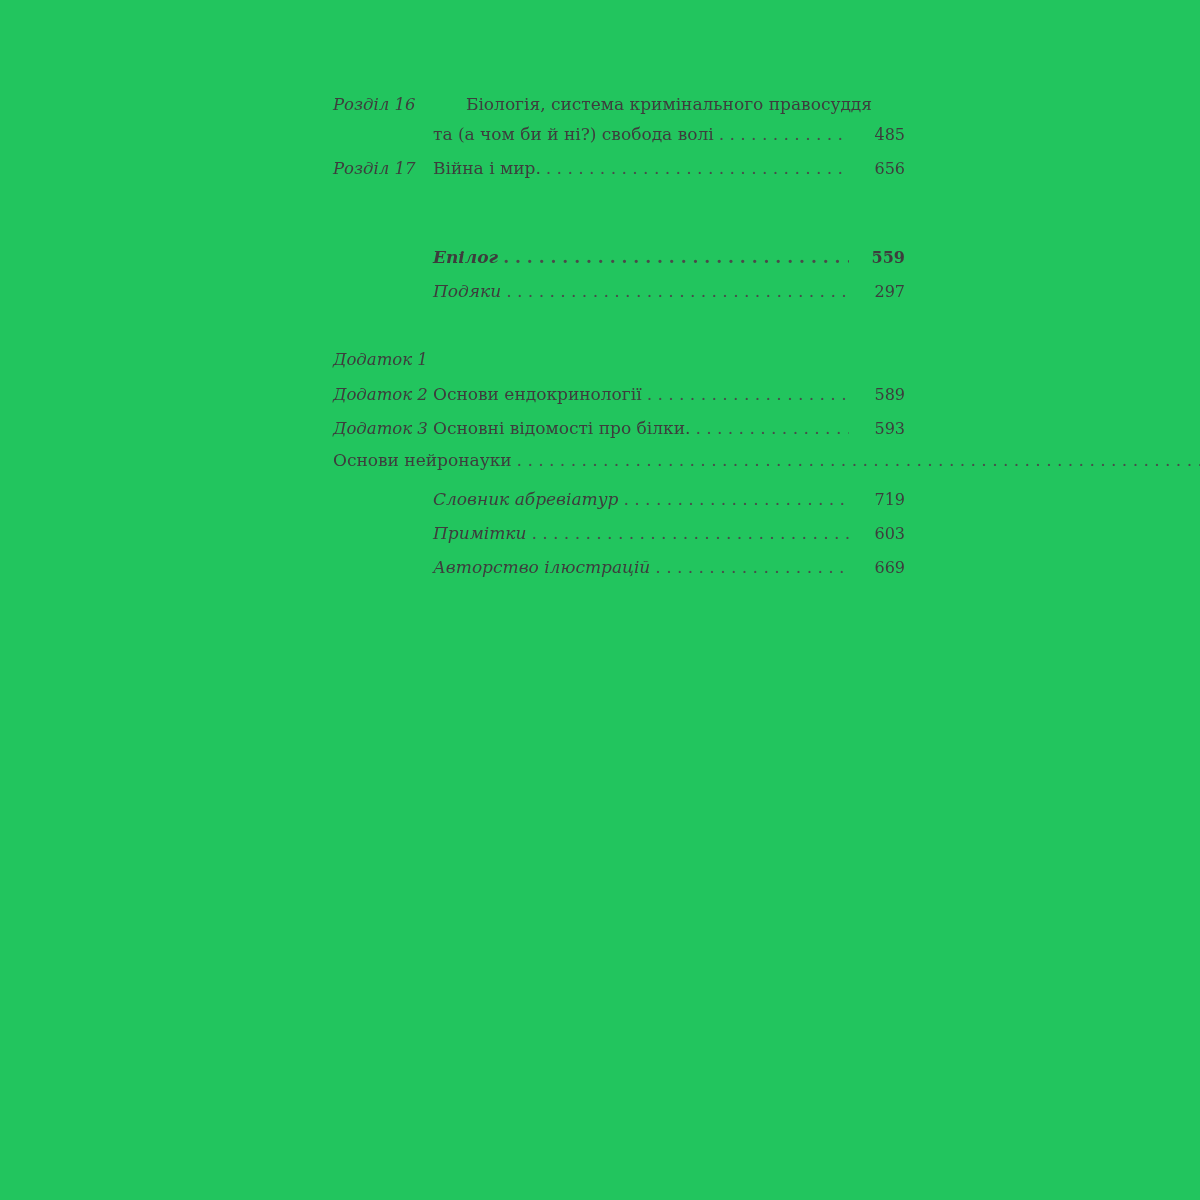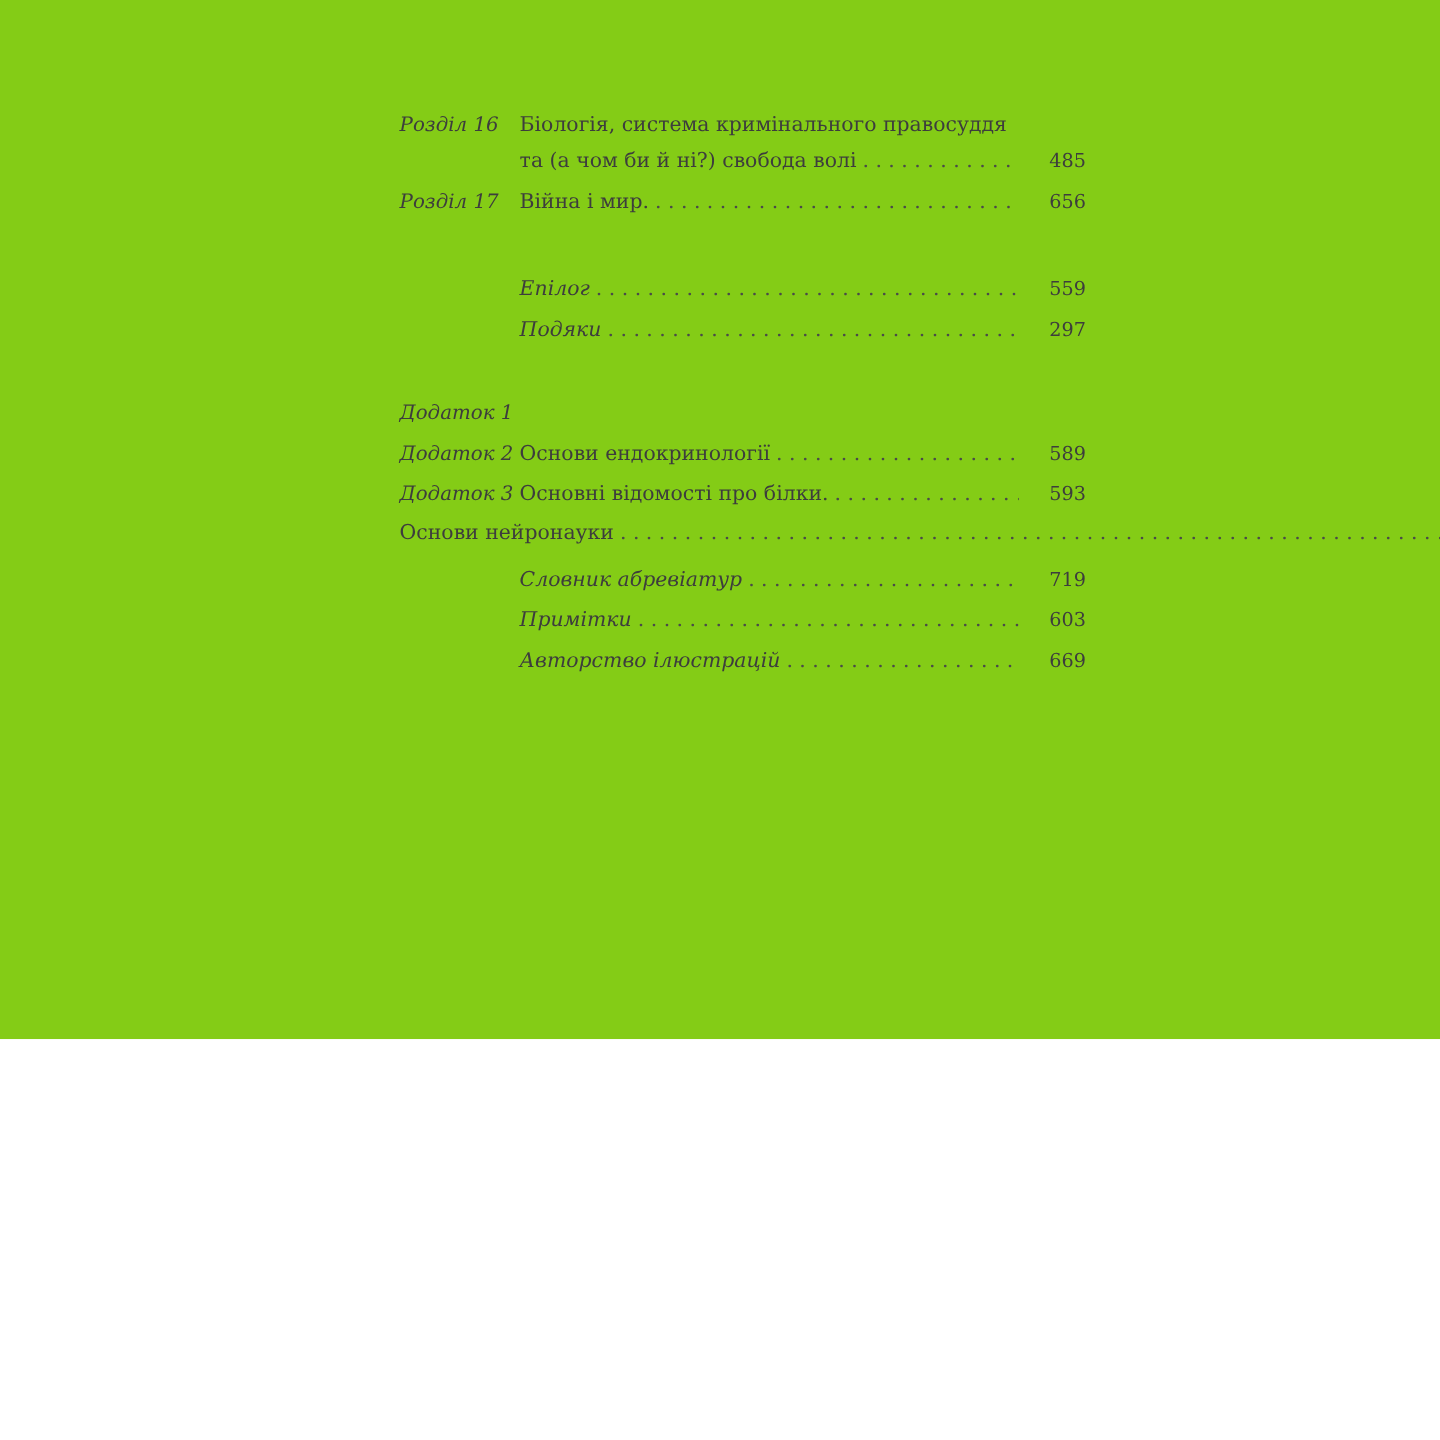--- a/index.html
+++ b/index.html
@@ -1,51 +1,52 @@
 <!DOCTYPE html>
 <html><head>
 <meta charset="utf-8">
 <style>
   html,body{margin:0;padding:0;background:#ffffff;}
   .page{
     position:relative;
-    width:1200px;height:866px;
-    background:#84cc16;
+    width:1200px;height:1200px;
+    background:#22c55e;
     font-family:"DejaVu Serif", serif;
     color:#3d3d3d;
     overflow:hidden;
   }
   .toc{
     position:absolute;
     left:333px;top:91px;
     width:572px;
     font-size:17px;
   }
   .row{
     display:flex;
     align-items:baseline;
     height:34px;
     line-height:34px;
   }
   .row.tight{height:26px;line-height:26px;}
-  .gap-a{margin-top:39px;}
+  .gap-a{margin-top:55px;font-weight:bold;}
   .gap-b{margin-top:35px;flex-direction:column;}
   .gap-c{margin-top:37px;}
   .label{
     flex:0 0 100px;
     width:100px;
     font-style:italic;
     font-size:16.5px;
     white-space:nowrap;
   }
   .main{
     flex:1;
     min-width:0;
     display:flex;
     align-items:baseline;
+    justify-content:center;
   }
   .title{white-space:nowrap;}
   .italic .title{font-style:italic;}
   .leader{
     flex:1;
     min-width:0;
     overflow:hidden;
     white-space:nowrap;
     margin-left:5px;
     margin-right:10px;

